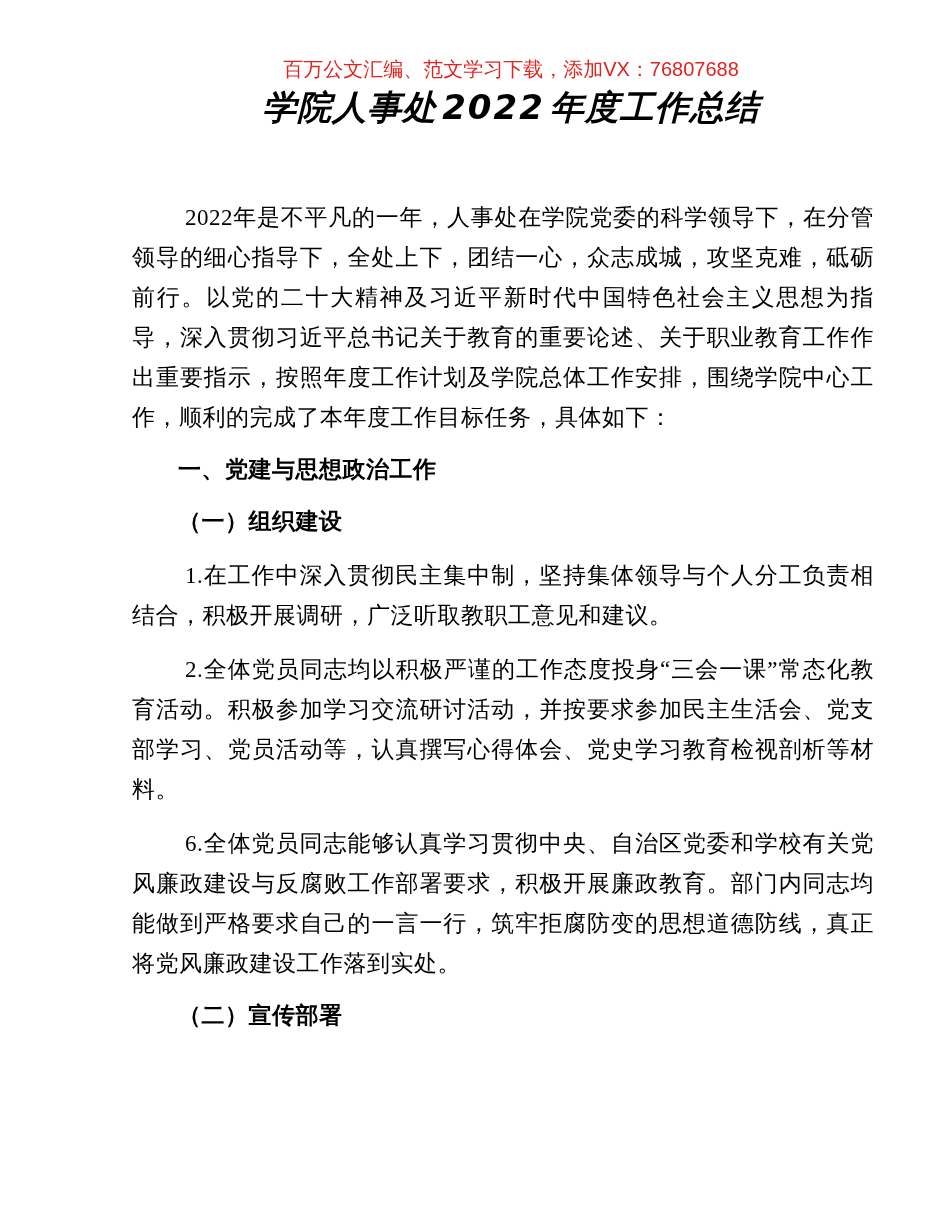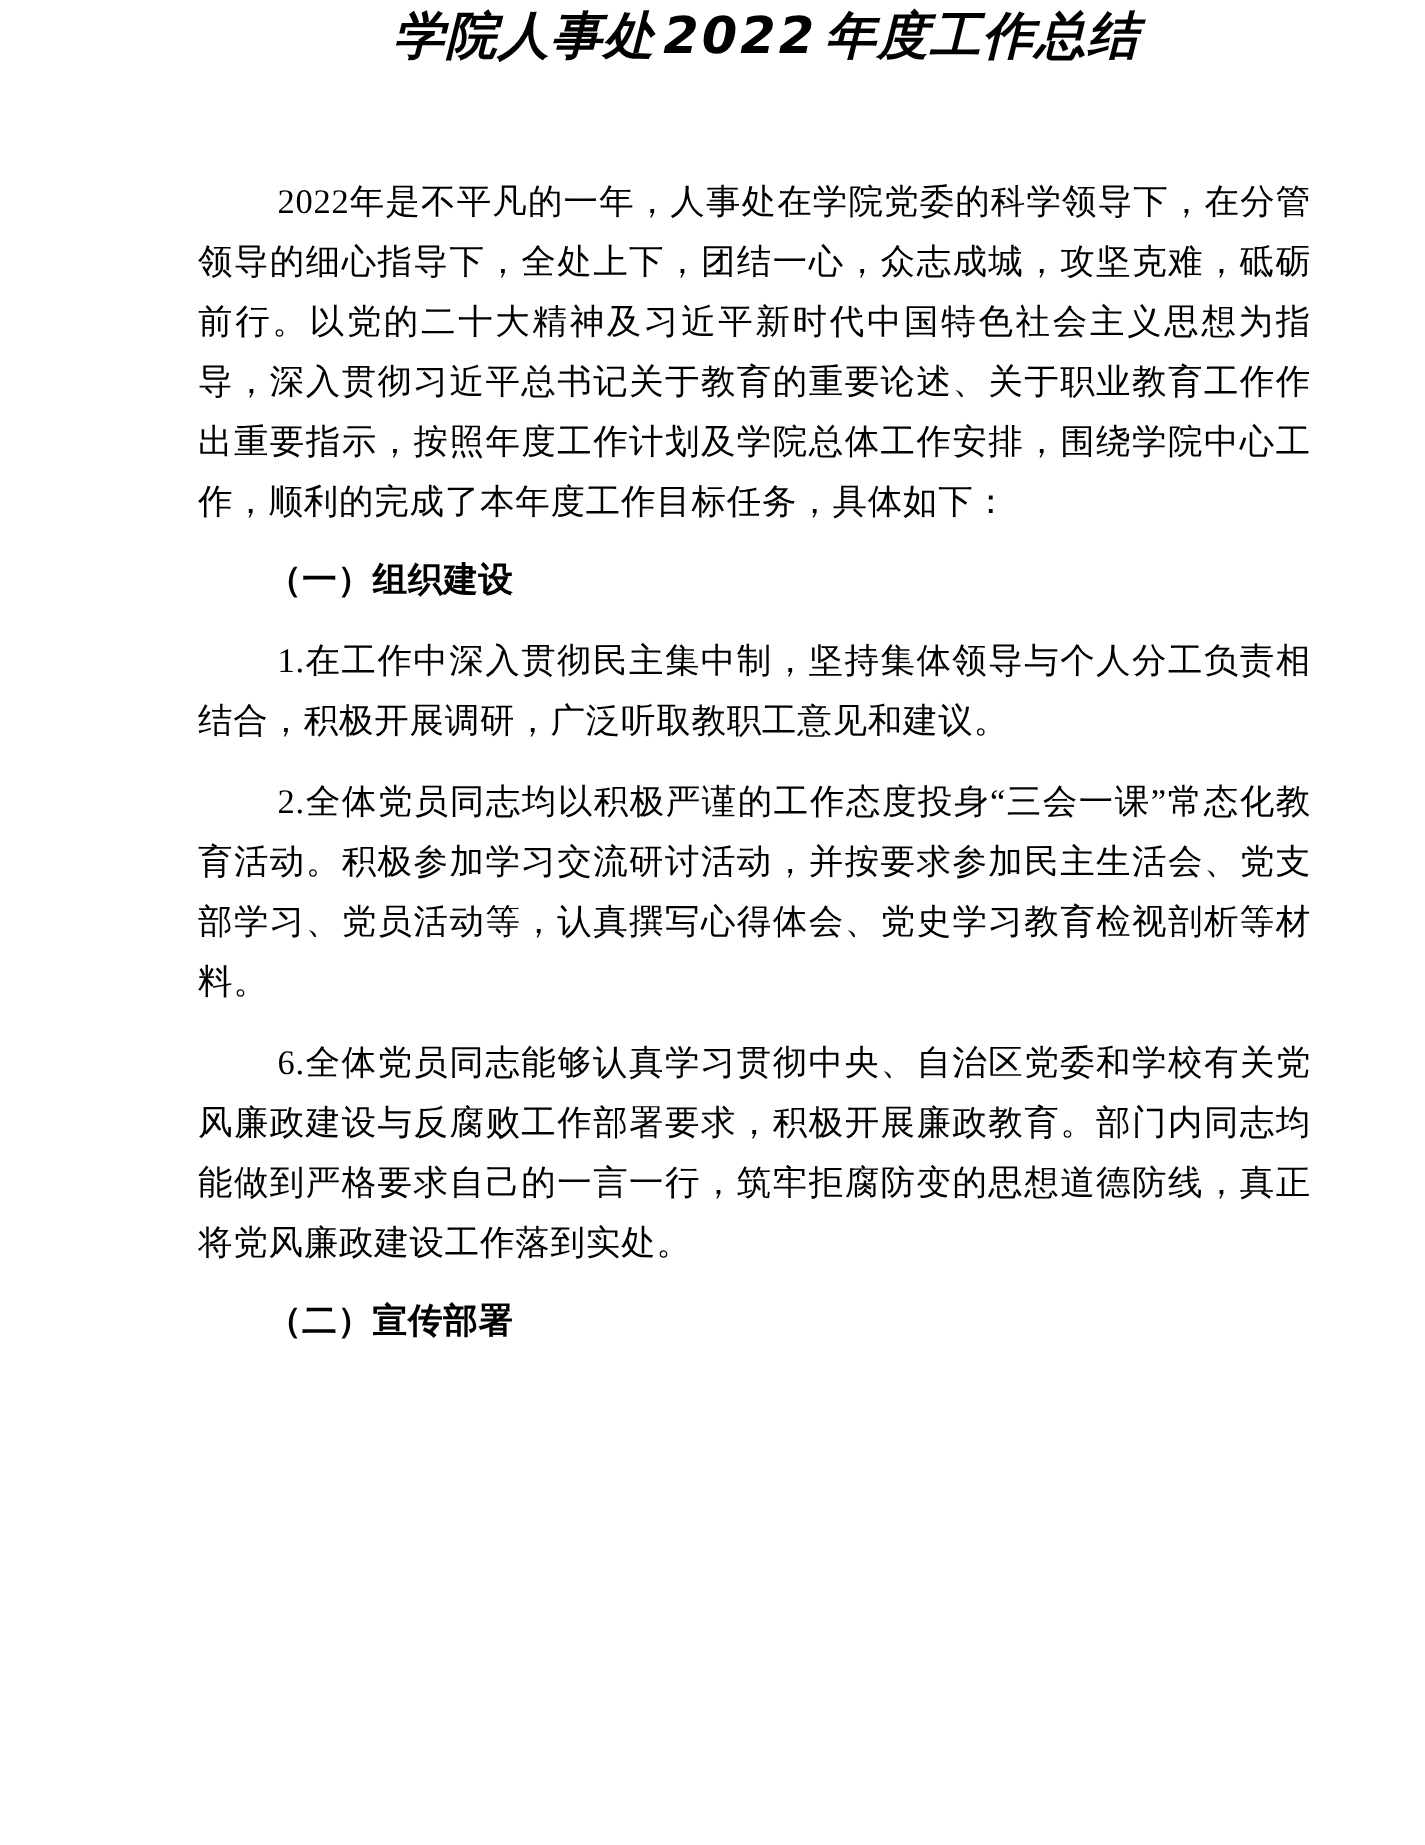--- a/index.html
+++ b/index.html
@@ -59,25 +59,27 @@
     text-indent: 46px;
     letter-spacing: 0.5px;
   }
 </style>
 </head>
 <body>
 
 <div class="page">
   <div class="content">
 
+    <div class="watermark" style="color: rgb(224, 36, 32);">百万公文汇编、范文学习下载，添加VX：76807688</div>
 
     <h1 class="title"><span>学院人事处</span><span class="year">2022</span><span>年度工作总结</span></h1>
 
     <p class="para">2022年是不平凡的一年，人事处在学院党委的科学领导下，在分管领导的细心指导下，全处上下，团结一心，众志成城，攻坚克难，砥砺前行。以党的二十大精神及习近平新时代中国特色社会主义思想为指导，深入贯彻习近平总书记关于教育的重要论述、关于职业教育工作作出重要指示，按照年度工作计划及学院总体工作安排，围绕学院中心工作，顺利的完成了本年度工作目标任务，具体如下：</p>
 
+    <h2 class="heading">一、党建与思想政治工作</h2>
 
     <h3 class="heading">（一）组织建设</h3>
 
     <p class="para">1.在工作中深入贯彻民主集中制，坚持集体领导与个人分工负责相结合，积极开展调研，广泛听取教职工意见和建议。</p>
 
     <p class="para">2.全体党员同志均以积极严谨的工作态度投身“三会一课”常态化教育活动。积极参加学习交流研讨活动，并按要求参加民主生活会、党支部学习、党员活动等，认真撰写心得体会、党史学习教育检视剖析等材料。</p>
 
     <p class="para">6.全体党员同志能够认真学习贯彻中央、自治区党委和学校有关党风廉政建设与反腐败工作部署要求，积极开展廉政教育。部门内同志均能做到严格要求自己的一言一行，筑牢拒腐防变的思想道德防线，真正将党风廉政建设工作落到实处。</p>
 
     <h3 class="heading">（二）宣传部署</h3>

